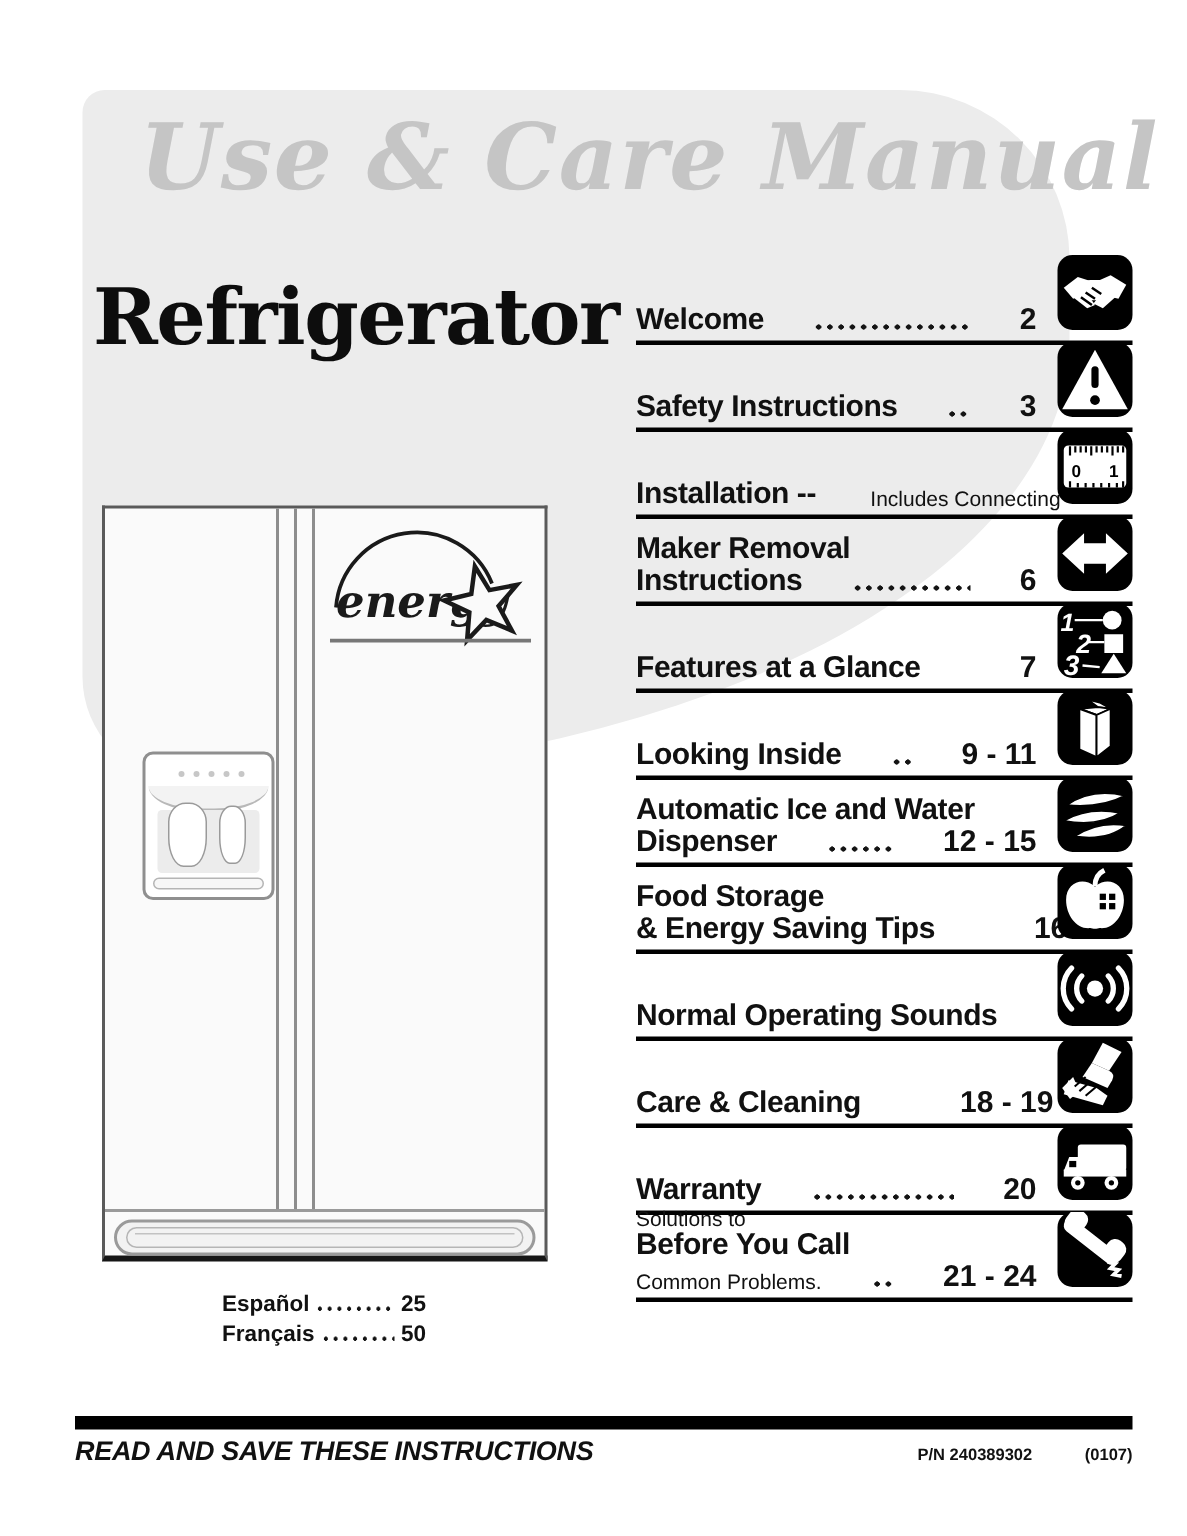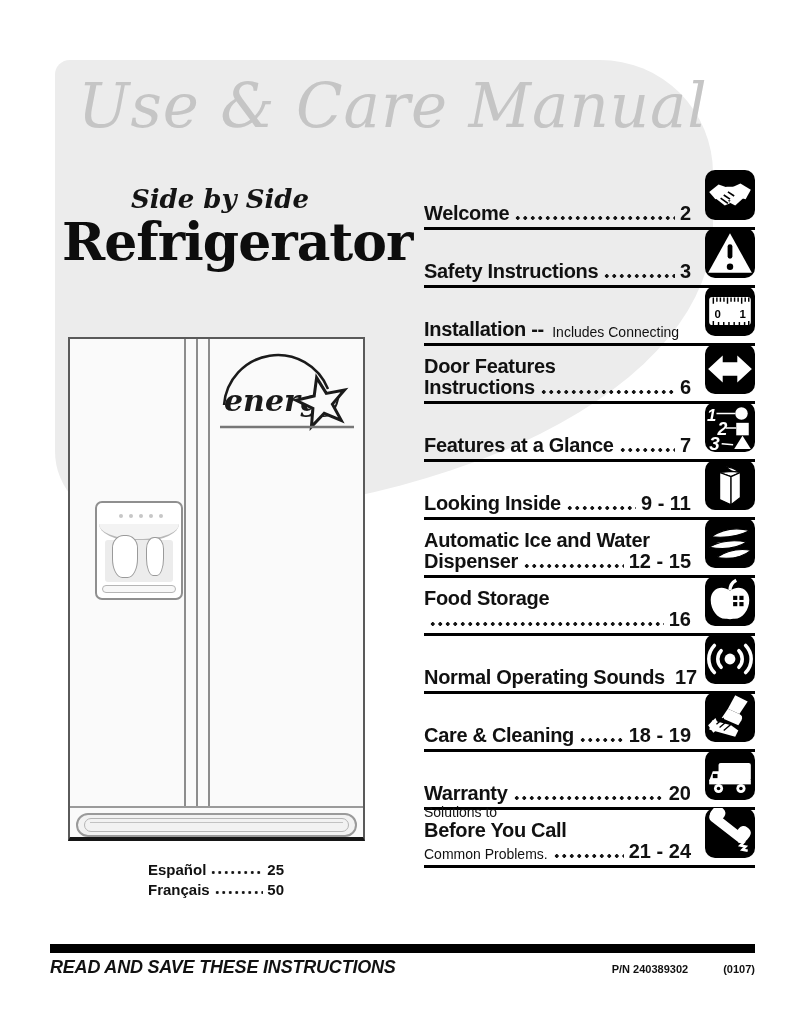--- a/index.html
+++ b/index.html
@@ -4,22 +4,22 @@
 <style>
   html,body{margin:0;padding:0;background:#fff;}
   .page{position:relative;width:791px;height:1024px;background:#fff;overflow:hidden;
         font-family:"Liberation Sans",sans-serif;color:#111;}
 
   
   .blob{position:absolute;left:55px;top:60px;width:658px;height:460px;background:#ececec;
         border-radius:15px 115px 600px 70px / 15px 115px 300px 70px;}
 
   
-  .manual-title{position:absolute;left:78px;top:70px;width:640px;white-space:nowrap;
-        font-family:"DejaVu Serif",serif;font-style:italic;font-size:61px;color:#c5c5c5;letter-spacing:1px;}
+  .manual-title{position:absolute;left:93px;top:70px;width:640px;white-space:nowrap;
+        font-family:"DejaVu Serif",serif;font-style:italic;font-size:61px;color:#c5c5c5;letter-spacing:1px;font-weight:bold;}
   .prod{position:absolute;left:62px;top:184px;width:316px;text-align:center;}
   .prod-cat{font-family:"DejaVu Serif",serif;font-style:italic;font-weight:bold;font-size:26px;color:#141414;}
   .prod-name{font-family:"DejaVu Serif",serif;font-weight:bold;font-size:52px;letter-spacing:-1px;
         line-height:1.05;margin-top:1px;color:#0d0d0d;}
 
   
   .fridge{position:absolute;left:68px;top:337px;width:297px;height:504px;background:#fafafa;
         border:2px solid #5a5a5a;border-bottom:4px solid #161616;box-sizing:border-box;}
   .seam{position:absolute;top:0;height:467px;width:2px;background:#8d8d8d;}
   .seam.s1{left:114px}.seam.s2{left:126px}.seam.s3{left:138px}
@@ -39,21 +39,21 @@
         border-radius:45% 45% 40% 40% / 30% 30% 45% 45%;box-sizing:border-box;}
   .cup.c1{left:7px;top:-5px;width:26px;height:43px;}
   .cup.c2{left:41px;top:-3px;width:18px;height:39px;}
   .disp-tray{position:absolute;left:5px;right:5px;bottom:5px;height:8px;border:1.5px solid #b5b5b5;
         border-radius:6px;background:#f7f7f7;box-sizing:border-box;}
 
   
   .toc{position:absolute;left:424px;top:172px;width:331px;}
   .toc-row{position:relative;height:58px;border-bottom:3px solid #000;box-sizing:border-box;
         display:flex;flex-direction:column;justify-content:flex-end;padding:0 64px 3px 0;}
-  .tline{display:flex;align-items:flex-end;}
+  .tline{display:flex;align-items:flex-end;gap:28px;}
   .part-lg{font-size:20px;font-weight:bold;line-height:21px;letter-spacing:-0.3px;white-space:pre;}
   .part-sm{font-size:14px;font-weight:normal;line-height:15px;white-space:pre;}
   .part-lg + .part-sm{margin-left:3px;}
   .leader{flex:1 1 auto;height:4px;margin:0 5px 4px 5px;background-repeat:repeat-x;
         background-image:radial-gradient(circle,#141414 1.6px,transparent 1.9px);
         background-size:7.5px 4px;background-position:left center;}
   .page-num{font-size:20px;font-weight:bold;line-height:21px;white-space:pre;}
   .toc-icon{position:absolute;right:0;bottom:7px;width:50px;height:50px;background:#000;
         border-radius:10px;display:block;}
   .toc-icon svg{display:block;width:100%;height:100%;}
@@ -76,21 +76,20 @@
 </head>
 <body>
 
 <div class="page">
 
   <div class="blob"></div>
 
   <div class="manual-title">Use &amp; Care Manual</div>
 
   <div class="prod">
-    <div class="prod-cat">Side by Side</div>
     <div class="prod-name">Refrigerator</div>
   </div>
 
   <div class="fridge">
     <div class="seam s1"></div>
     <div class="seam s2"></div>
     <div class="seam s3"></div>
 
     <svg class="energy" viewBox="0 0 142 96">
       <path d="M8 58 A54 54 0 0 1 112 42" fill="none" stroke="#1a1a1a" stroke-width="2.5"></path>
@@ -163,21 +162,21 @@
           <svg viewBox="0 0 48 48">
             <rect x="4" y="10.5" width="40" height="27" rx="3" fill="#fff"></rect>
             <path stroke="#000" stroke-width="1.4" fill="none" d="M8 11v6M11.4 11v4M14.8 11v4M18.2 11v4M21.6 11v6M25 11v4M28.4 11v4M31.8 11v4M35.2 11v6M38.6 11v4M42 11v4M8 37.5v-4M13 37.5v-3M18 37.5v-3M23 37.5v-3M28 37.5v-3M33 37.5v-3M38 37.5v-3M42 37.5v-4"></path>
             <text x="9" y="31" font-size="11" font-weight="bold" fill="#000" font-family="Liberation Sans,sans-serif">0</text>
             <text x="33" y="31" font-size="11" font-weight="bold" fill="#000" font-family="Liberation Sans,sans-serif">1</text>
           </svg>
         </span>
       </div>
       <div class="toc-row">
         <div class="tline">
-          <span class="part-lg">Door Features</span>
+          <span class="part-lg">Maker Removal</span>
         </div>
         <div class="tline">
           <span class="part-lg">Instructions</span>
           <span class="leader"></span>
           <span class="page-num">6</span>
         </div>
         <span class="toc-icon">
           <svg viewBox="0 0 48 48">
             <path fill="#fff" d="M3 24L17 11v6.5h14V11l14 13-14 13v-6.5H17V37z"></path>
           </svg>
@@ -241,20 +240,21 @@
               <path d="M11 38Q26 28 44 31 32 41 11 38Z"></path>
             </g>
           </svg>
         </span>
       </div>
       <div class="toc-row">
         <div class="tline">
           <span class="part-lg">Food Storage</span>
         </div>
         <div class="tline">
+          <span class="part-lg">&amp; Energy Saving Tips</span>
           <span class="leader"></span>
           <span class="page-num">16</span>
         </div>
         <span class="toc-icon">
           <svg viewBox="0 0 48 48">
             <path fill="#fff" d="M23.5 14C16 8 5.5 12 5.5 23c0 10 7 19 15.5 18 1.5.6 4.5.6 6 0C35.5 42 42.5 33 42.5 23c0-11-10.5-15-18-9l-.5.5z"></path>
             <path d="M24 14c0-5 2-8 6-10" stroke="#fff" stroke-width="3.2" fill="none"></path>
             <g fill="#000">
               <rect x="27" y="19" width="4" height="4"></rect>
               <rect x="33" y="19" width="4" height="4"></rect>

